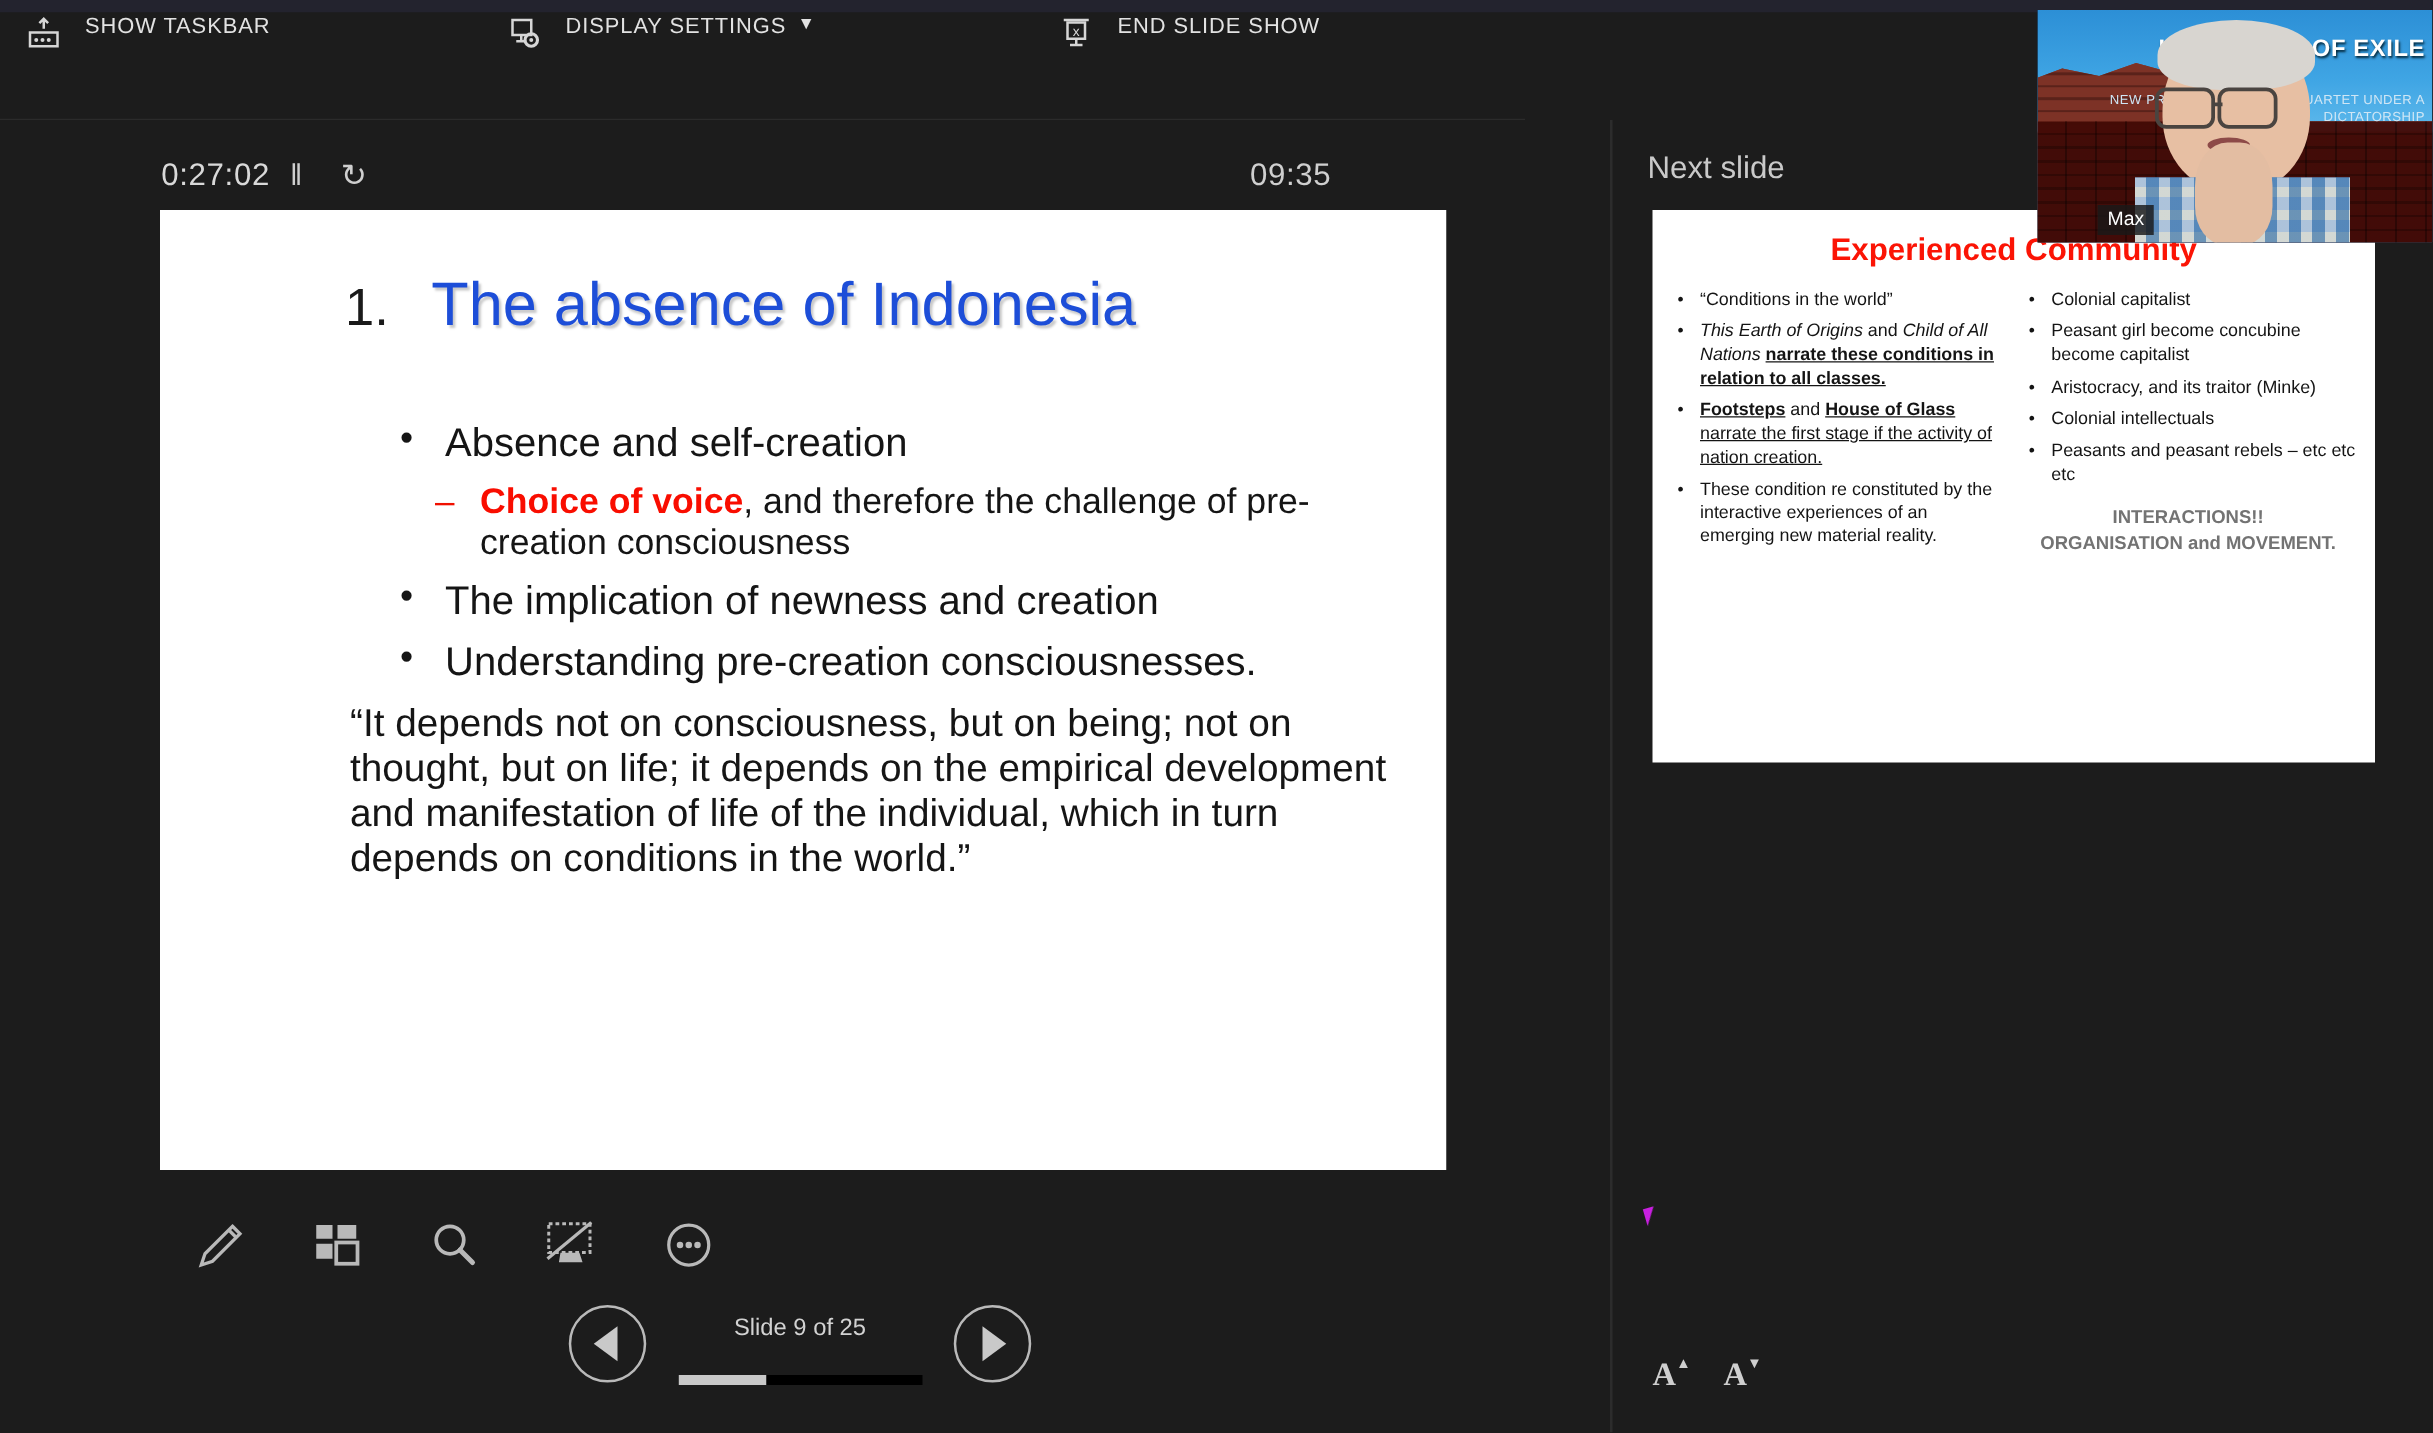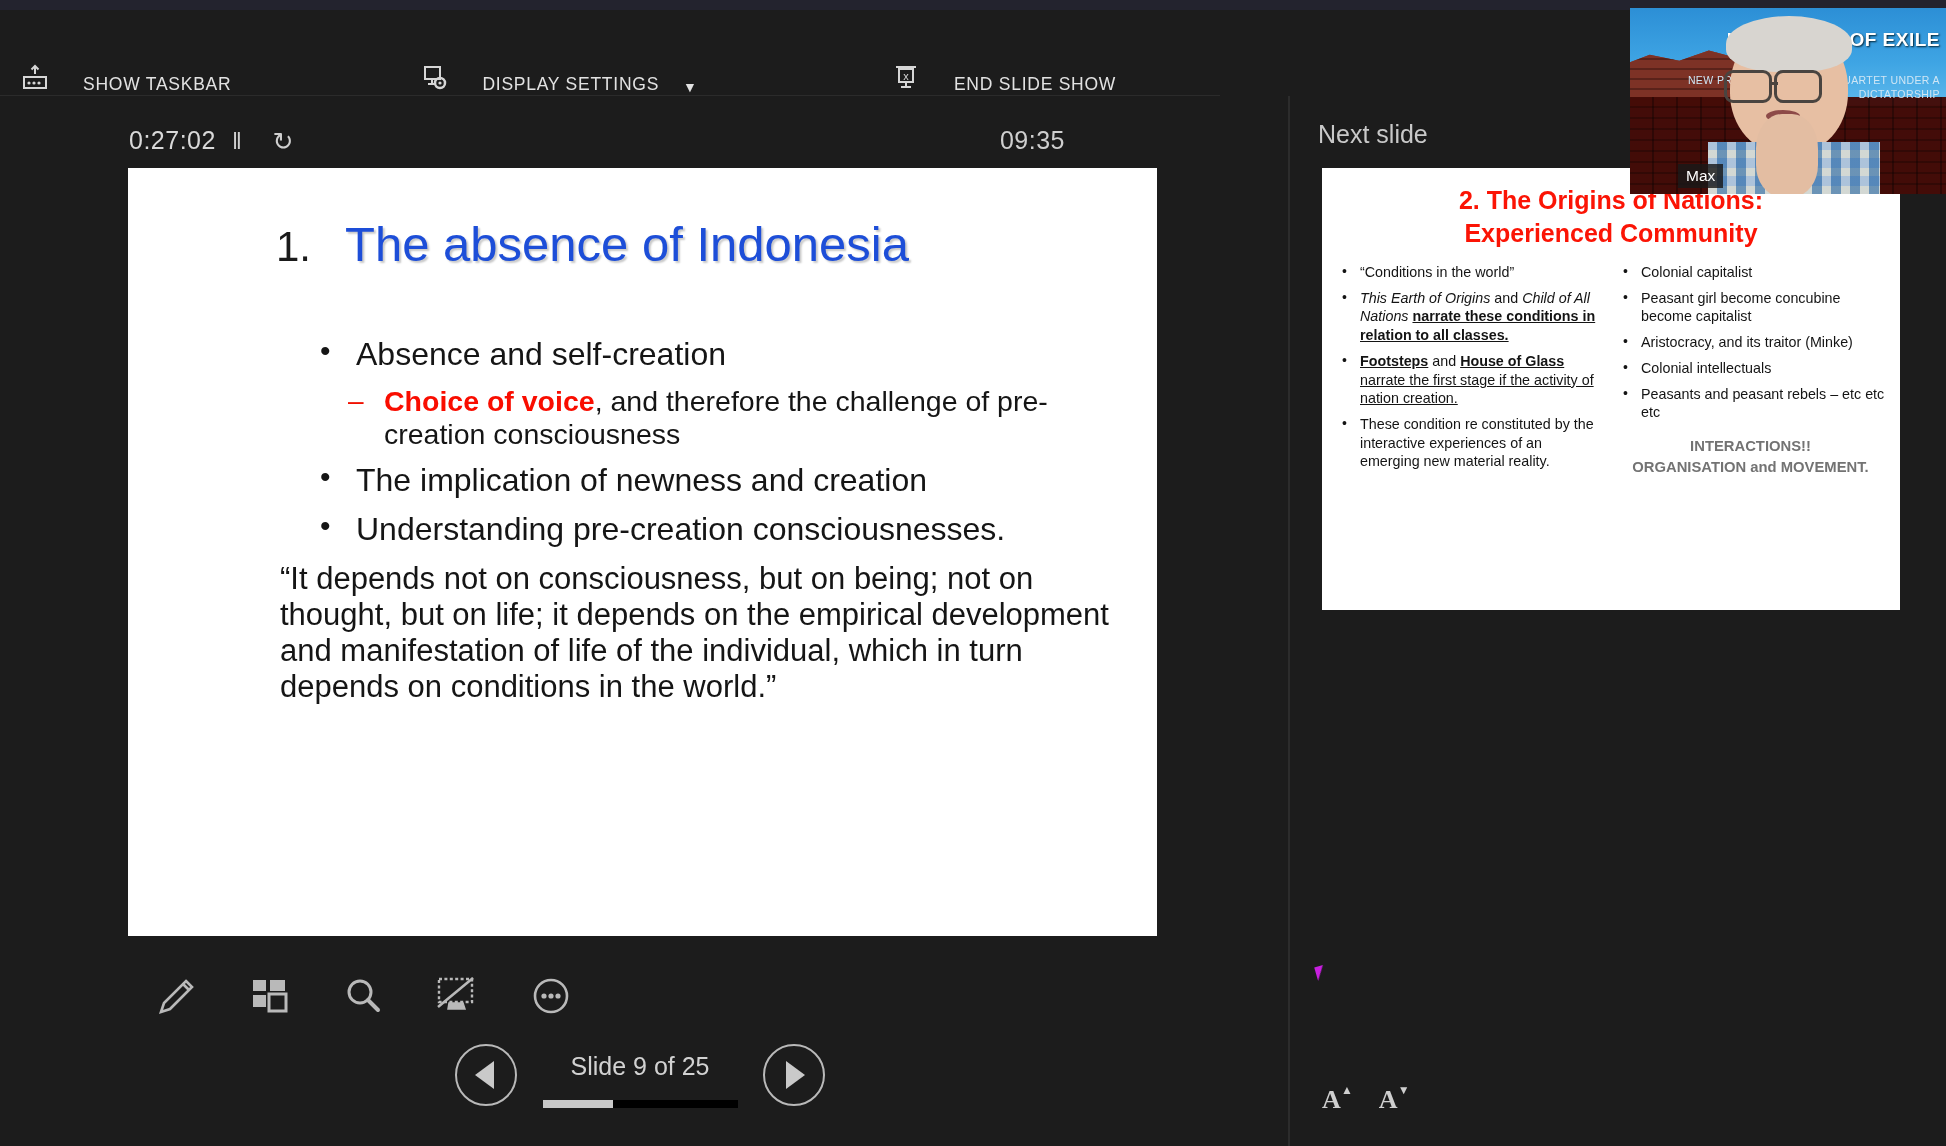--- a/index.html
+++ b/index.html
@@ -10,21 +10,21 @@
     overflow:hidden;
   }
   #app { position:relative; width:1946px; height:1146px; background:#1c1c1c; }
 
   
   .top-strip { position:absolute; left:0; top:0; width:1946px; height:10px; background:#23232e; }
 
   
   .toolbar { position:absolute; left:0; top:10px; width:1946px; height:85px; background:#1c1c1c;
              display:flex; align-items:center; }
-  .tb-item { display:flex; align-items:flex-end; height:100%; padding:0 18px; cursor:pointer;gap:15px; }
+  .tb-item { display:flex; align-items:flex-start; height:100%; padding:0 18px; cursor:pointer; }
   .tb-item .glyph { width:34px; height:34px; display:flex; align-items:center; justify-content:center;
                     margin-right:16px; color:#d6d6d6; }
   .tb-label { color:#e2e2e2; font-size:17.5px; letter-spacing:.75px; font-weight:400; }
   .tb-caret { color:#e2e2e2; font-size:14px; margin-left:9px; }
   .tb-gap1 { width:150px; } .tb-gap2 { width:156px; }
   .toolbar-sep { position:absolute; left:0; top:95px; width:1220px; height:1px; background:#2b2b2b; }
 
   
   .timer-row { position:absolute; left:0; top:112px; width:1225px; height:58px; }
   .timer-text { position:absolute; left:129px; top:14px; color:#d9d9d9; font-size:25px; letter-spacing:.5px; }
@@ -62,21 +62,21 @@
            color:#b9b9b9; cursor:pointer; }
 
   
   .nav-row { position:absolute; left:455px; top:1044px; width:370px; height:78px; }
   .nav-btn { position:absolute; top:0; width:62px; height:62px; border:2.5px solid #b9b9b9; border-radius:50%;
              display:flex; align-items:center; justify-content:center; cursor:pointer; }
   .nav-prev { left:0; } .nav-next { right:0; }
   .tri { width:0; height:0; }
   .tri-l { border-top:14px solid transparent; border-bottom:14px solid transparent; border-right:19px solid #c9c9c9; margin-left:-3px;}
   .tri-r { border-top:14px solid transparent; border-bottom:14px solid transparent; border-left:19px solid #c9c9c9; margin-right:-3px;}
-  .nav-label { position:absolute; left:0; top:8px; width:370px; text-align:center; color:#d2d2d2; font-size:25px; }
+  .nav-label { position:absolute; left:0; top:8px; width:370px; text-align:center; color:#d2d2d2; font-size:19px; }
   .prog-track { position:absolute; left:88px; top:56px; width:195px; height:8px; background:#000; }
   .prog-fill { height:100%; background:#c8c8c8; }
 
   
   .divider-v { position:absolute; left:1288px; top:96px; width:2px; height:1050px; background:#2c2c2c; }
   .next-label { position:absolute; left:1318px; top:120px; color:#c9c9c9; font-size:25px; }
   .next-slide { position:absolute; left:1322px; top:168px; width:578px; height:442px; background:#fff; overflow:hidden; }
   .ns-title { text-align:center; color:#fb1405; font-weight:bold; font-size:25px; line-height:1.3;
               padding:16px 28px 0 28px; }
   .ns-cols { display:flex; padding:14px 14px 0 12px; gap:10px; }
@@ -267,21 +267,20 @@
     <div class="nav-btn nav-next">
       <span class="tri tri-r"></span>
     </div>
   </div>
 
   <div class="divider-v"></div>
   <div class="next-label">Next slide</div>
 
   <div class="next-slide">
     <div class="ns-title">
-      <div>2. The Origins of Nations:</div>
       <div>Experienced Community</div>
     </div>
     <div class="ns-cols">
       <div class="ns-col" id="ns-left">
           <div class="ns-li"><span>“Conditions in the world”</span></div>
           <div class="ns-li"><span class="ital">This Earth of Origins</span><span> and </span><span class="ital">Child of All Nations</span><span> </span><span class="bu">narrate these conditions in relation to all classes.</span></div>
           <div class="ns-li"><span class="bu">Footsteps</span><span> and </span><span class="bu">House of Glass</span><span> </span><span class="u">narrate the first stage if the activity of nation creation.</span></div>
           <div class="ns-li"><span>These condition re constituted by the interactive experiences of an emerging new material reality.</span></div>
         </div>
       <div class="ns-col">

